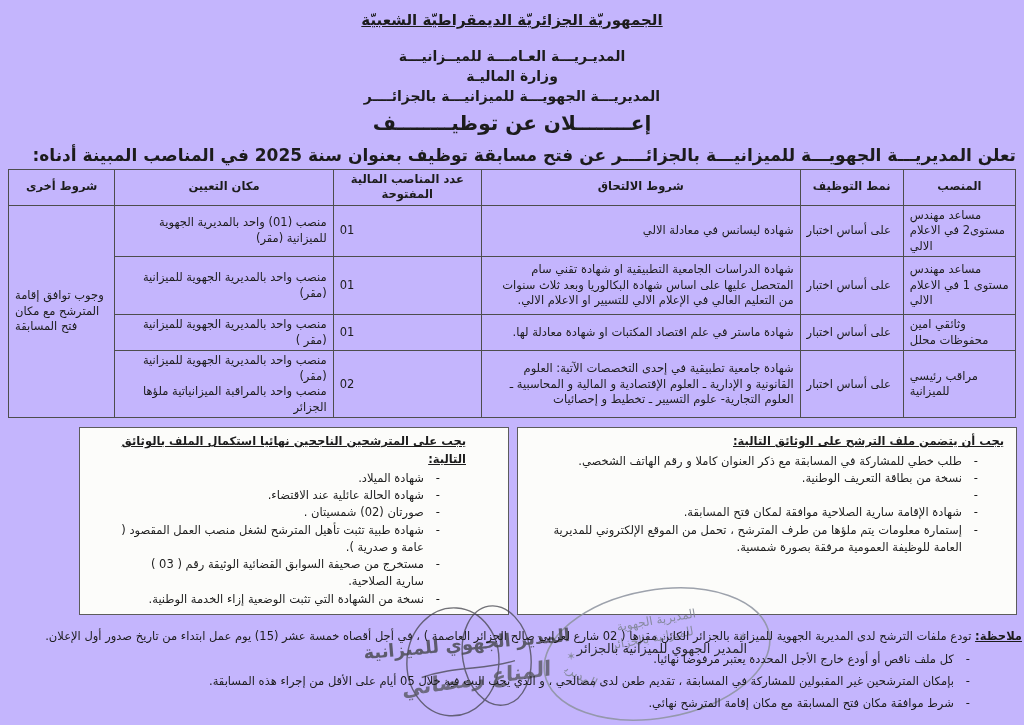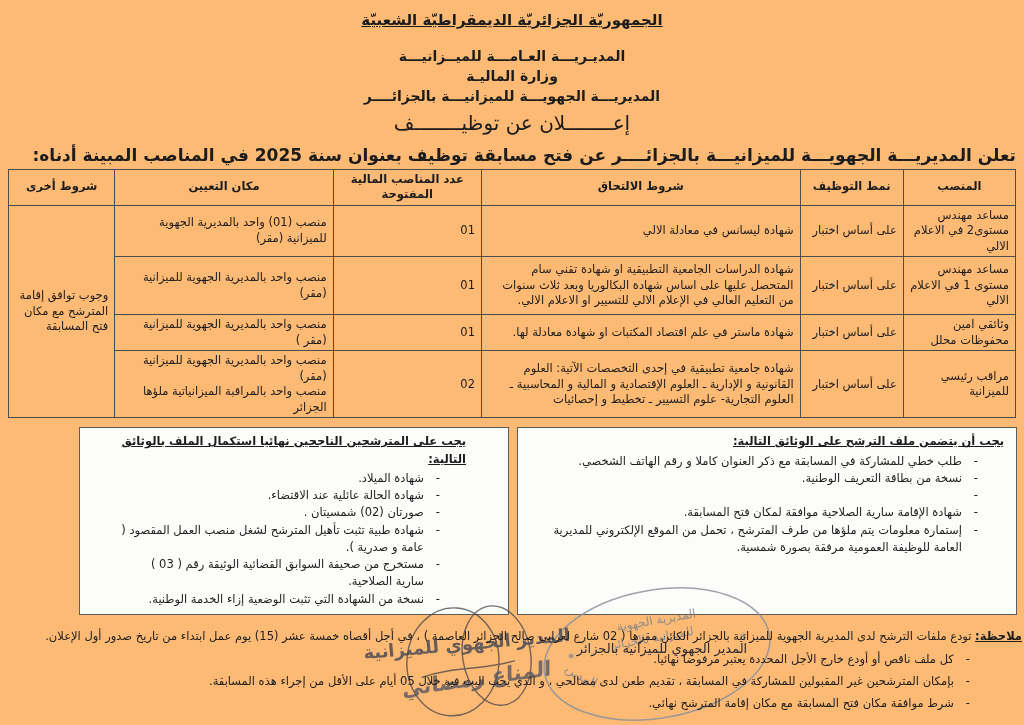--- a/index.html
+++ b/index.html
@@ -1,33 +1,33 @@
 <!DOCTYPE html>
 <html dir="rtl" lang="ar"><head>
 <meta charset="utf-8">
 <style>
   * { box-sizing: border-box; }
   html,body { margin:0; padding:0; background:#e8e8e8; }
   .page {
     width:1024px; height:725px; position:relative; overflow:hidden;
-    background:#fdba74; color:#1c1c1c; margin:0 auto;
+    background:#c4b5fd; color:#1c1c1c; margin:0 auto;
     font-family:"DejaVu Sans", sans-serif; direction:rtl;
   }
   
   .header { text-align:center; padding-top:10px; line-height:1.45; }
   .h-republic { font-size:15px; font-weight:700; text-decoration:underline; margin-bottom:14px; }
   .h-line { font-size:14px; font-weight:700; }
-  .h-title { font-size:20px; font-weight:400; margin-top:2px; }
+  .h-title { font-size:20px; font-weight:700; margin-top:2px; }
   
   .intro { font-size:17px; font-weight:600; text-align:right; padding:0 8px; margin-top:7px; }
   
   table.jobs { border-collapse:collapse; width:1008px; margin:4px auto 0; table-layout:fixed; }
   table.jobs th, table.jobs td { border:1px solid #4d4d4d; padding:2px 6px; font-size:11.5px; line-height:1.35; vertical-align:middle; }
   table.jobs th { font-weight:700; text-align:center; height:34px; }
-  .c-center { text-align:right; }
+  .c-center { text-align:left; }
   .c-right  { text-align:right; }
   .loc-line { display:block; }
   
   .boxes { display:flex; gap:8px; margin:9px 7px 0; }
   .box { border:1px solid #5c5c5c; min-height:136px; padding:5px 12px 6px; font-size:11.5px; line-height:1.5; background:#fcfcfa; }
   .box-docs  { width:500px; }
   .box-final { width:430px; padding-right:42px;padding-left:40px; }
   .box-title { font-weight:700; text-decoration:underline; }
   ul.dash { list-style:none; margin:2px 26px 0 0; padding:0; }
   ul.dash li { display:flex; gap:12px; }

